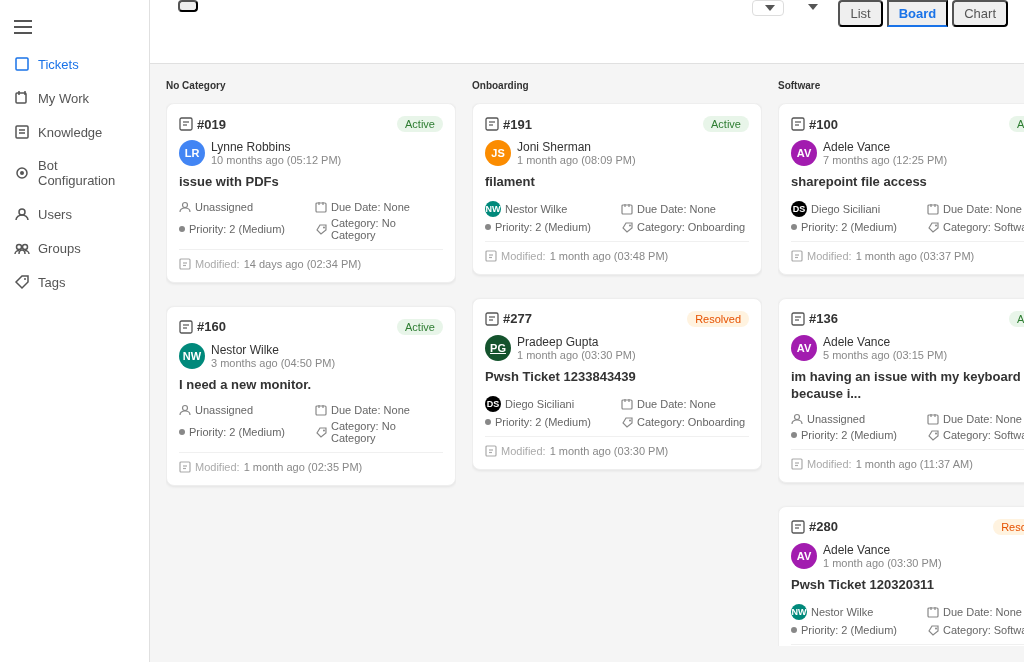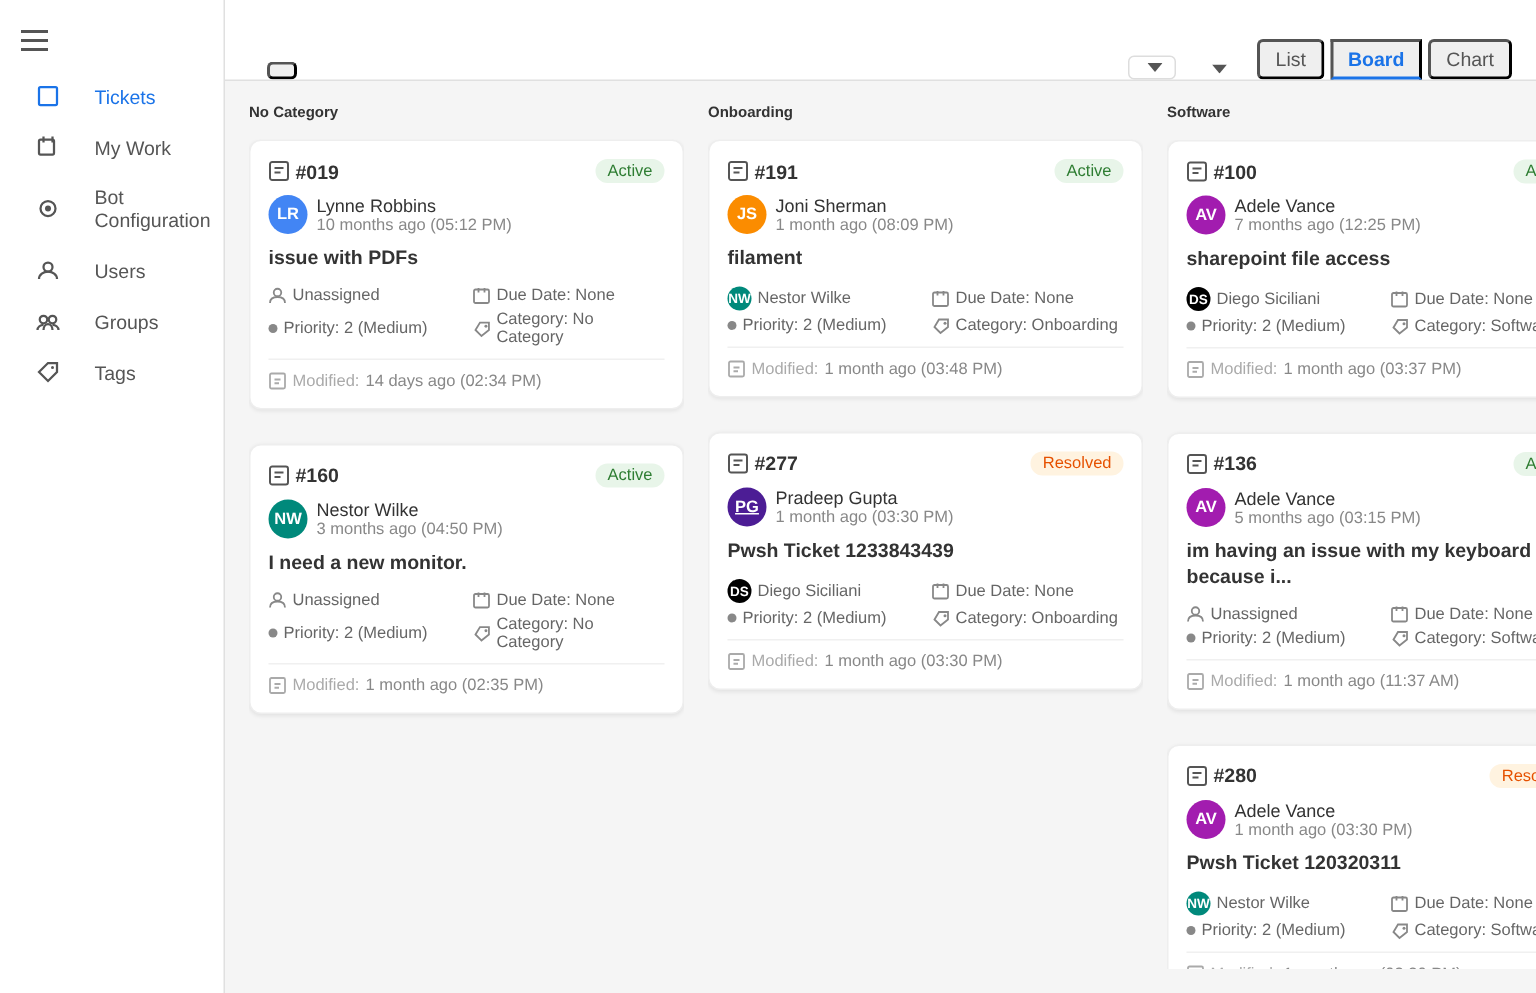--- a/index.html
+++ b/index.html
@@ -1,29 +1,29 @@
 <!DOCTYPE html>
 <html><head>
   <meta charset="utf-8">
   <style>
     * { box-sizing: border-box; margin: 0; padding: 0; }
     body { font-family: -apple-system, BlinkMacSystemFont, 'Segoe UI', sans-serif; background: #f5f5f5; display: flex; height: 662px; overflow: hidden; font-size: 13px; color: #333; }
 
     
     .sidebar { width: 150px; background: #fff; border-right: 1px solid #e0e0e0; display: flex; flex-direction: column; padding: 10px 0; flex-shrink: 0; }
     .sidebar-hamburger { padding: 10px 14px; cursor: pointer; }
-    .sidebar-item { display: flex; align-items: center; gap: 23px; padding: 9px 24px; cursor: pointer; color: #555; font-size: 13px; }
+    .sidebar-item { display: flex; align-items: center; gap: 8px; padding: 9px 14px; cursor: pointer; color: #555; font-size: 13px; }
     .sidebar-item.active { color: #1a73e8; font-weight: 500; }
     .sidebar-icon { width: 16px; height: 16px; display: inline-flex; align-items: center; justify-content: center; flex-shrink: 0; }
 
     
     .main { flex: 1; display: flex; flex-direction: column; overflow: hidden; }
 
     
-    .header { background: #fff; border-bottom: 1px solid #e0e0e0; padding: 0 16px; display: flex; align-items: flex-end; height: 54px; gap: 12px; flex-shrink: 0; }
+    .header { background: #fff; border-bottom: 1px solid #e0e0e0; padding: 0 16px; display: flex; align-items: flex-start; height: 64px; gap: 12px; flex-shrink: 0; }
     .header-title { font-size: 16px; font-weight: 600; color: #333; }
     .header-add-btn { display: flex; align-items: center; gap: 4px; color: #555; font-size: 13px; cursor: pointer; padding: 4px 8px; border-radius: 4px; }
     .header-spacer { flex: 1; }
     .header-filter { display: flex; align-items: center; gap: 4px; border: 1px solid #ddd; border-radius: 4px; padding: 4px 8px; cursor: pointer; font-size: 13px; background: #fff; }
     .header-group { display: flex; align-items: center; gap: 4px; cursor: pointer; font-size: 13px; padding: 4px 8px; }
     .header-views { display: flex; align-items: center; gap: 4px; }
     .view-btn { padding: 4px 10px; font-size: 13px; cursor: pointer; border-radius: 4px; color: #555; }
     .view-btn.active { color: #1a73e8; font-weight: 600; border-bottom: 2px solid #1a73e8; border-radius: 0; }
 
     
@@ -50,21 +50,21 @@
     .card-meta { display: grid; grid-template-columns: 1fr 1fr; gap: 4px 8px; margin-bottom: 8px; }
     .card-meta-item { display: flex; align-items: center; gap: 4px; font-size: 11px; color: #666; }
     .card-footer { display: flex; align-items: center; gap: 4px; font-size: 11px; color: #888; border-top: 1px solid #f0f0f0; padding-top: 8px; margin-top: 4px; }
     .icon-dot { width: 6px; height: 6px; border-radius: 50%; background: currentColor; flex-shrink: 0; }
 
     
     .av-blue { background: #4285f4; }
     .av-green { background: #000000; }
     .av-orange { background: #fb8c00; }
     .av-teal { background: #00897b; }
-    .av-purple { background: #4c1d95; text-decoration: underline; }
+    .av-purple { background: #14532d; text-decoration: underline; }
     .av-red { background: #a21caf; }
   </style>
 </head>
 <body>
 
 <nav class="sidebar">
   <div class="sidebar-hamburger">
     <svg width="18" height="14" viewBox="0 0 18 14">
         <rect y="0" width="18" height="2" fill="#555"></rect>
         <rect y="6" width="18" height="2" fill="#555"></rect>
@@ -78,20 +78,28 @@
         </svg>
     <span>Tickets</span>
   </div>
       <div class="sidebar-item">
     <svg class="sidebar-icon" viewBox="0 0 16 16" width="16" height="16">
           <rect x="2" y="3" width="10" height="10" rx="1" fill="none" stroke="currentColor" stroke-width="1.5"></rect>
           <line x1="5" y1="1" x2="5" y2="5" stroke="currentColor" stroke-width="1.5"></line>
           <line x1="11" y1="1" x2="11" y2="5" stroke="currentColor" stroke-width="1.5"></line>
         </svg>
     <span>My Work</span>
+  </div>
+      <div class="sidebar-item">
+    <svg class="sidebar-icon" viewBox="0 0 16 16" width="16" height="16">
+          <rect x="2" y="2" width="12" height="12" rx="1" fill="none" stroke="currentColor" stroke-width="1.5"></rect>
+          <line x1="5" y1="6" x2="11" y2="6" stroke="currentColor" stroke-width="1.5"></line>
+          <line x1="5" y1="9" x2="11" y2="9" stroke="currentColor" stroke-width="1.5"></line>
+        </svg>
+    <span>Knowledge</span>
   </div>
       <div class="sidebar-item">
     <svg class="sidebar-icon" viewBox="0 0 16 16" width="16" height="16">
           <circle cx="8" cy="8" r="5" fill="none" stroke="currentColor" stroke-width="1.5"></circle>
           <circle cx="8" cy="8" r="2" fill="currentColor"></circle>
         </svg>
     <span>Bot Configuration</span>
   </div>
       <div class="sidebar-item">
     <svg class="sidebar-icon" viewBox="0 0 16 16" width="16" height="16">

